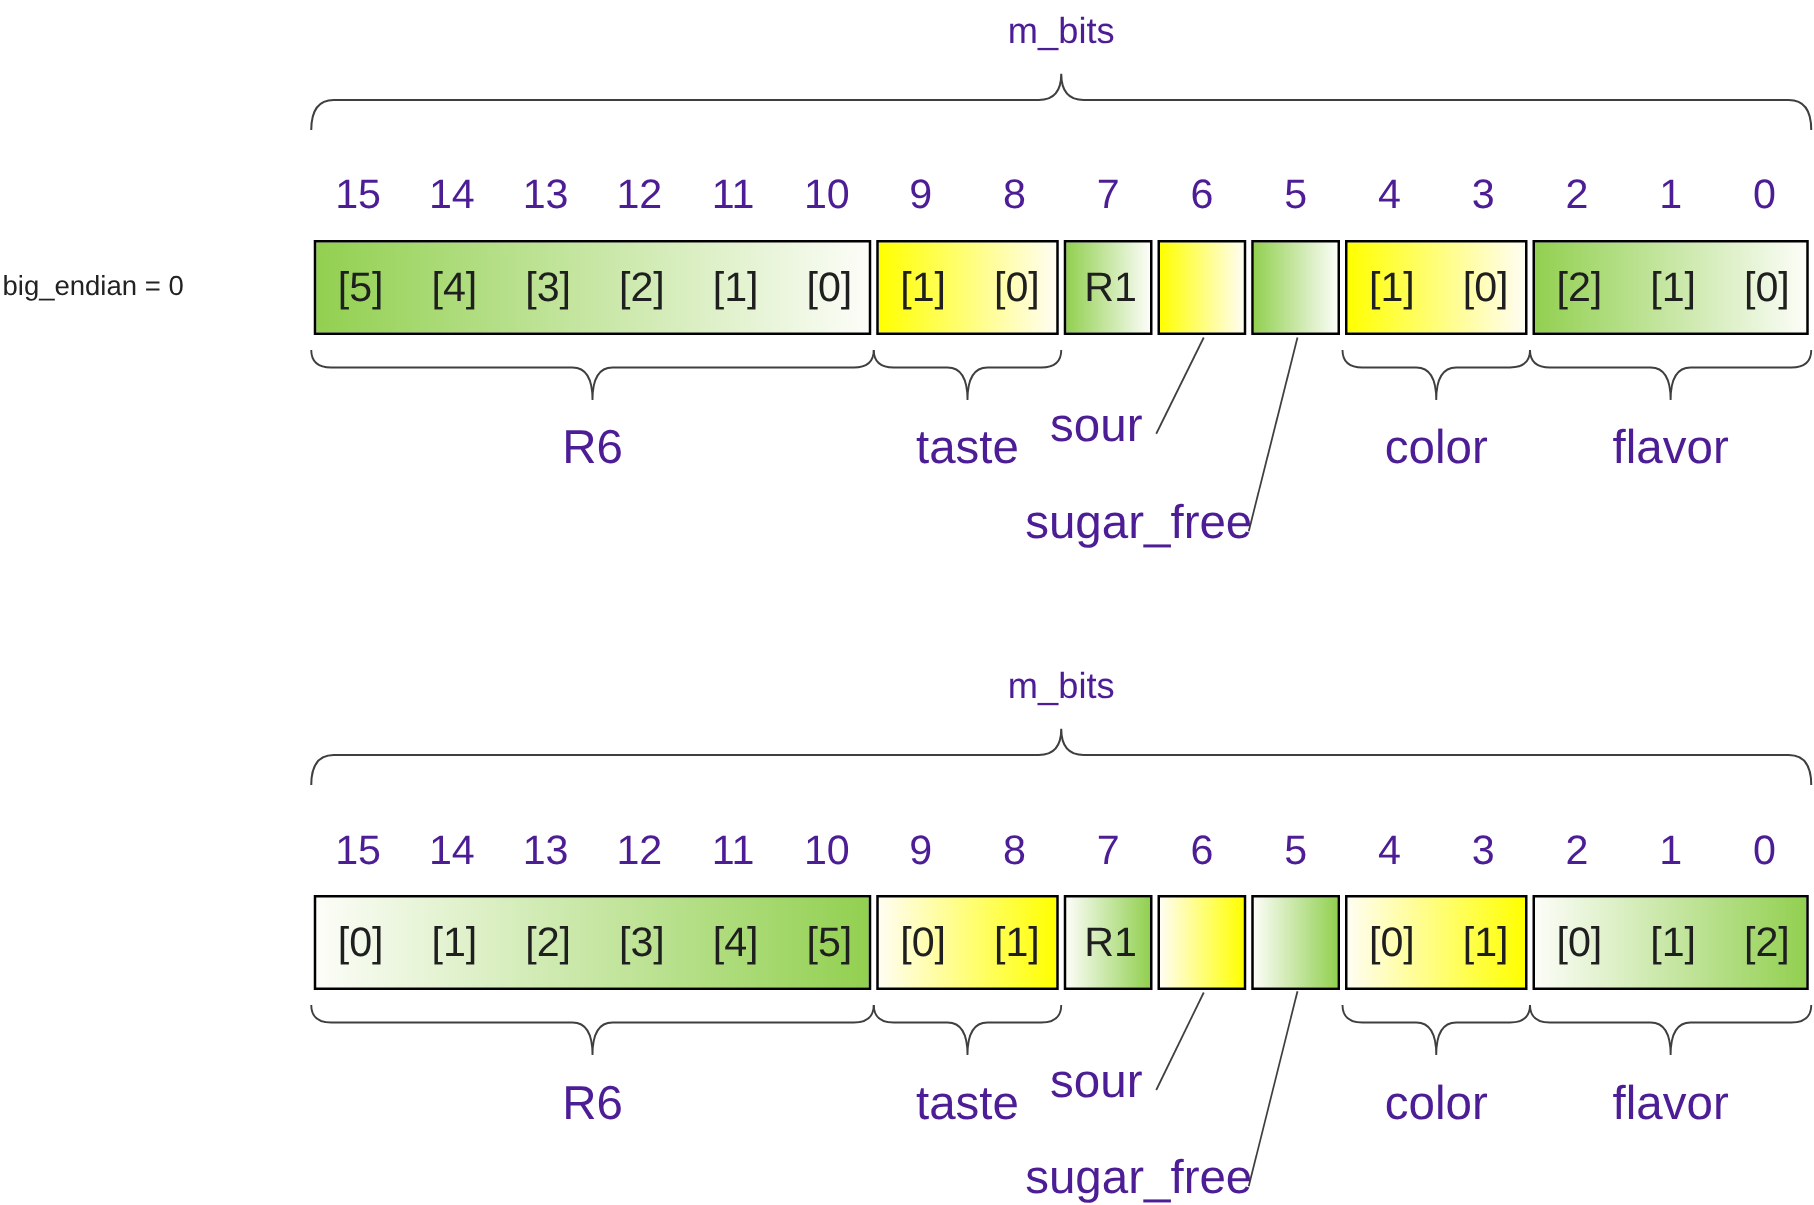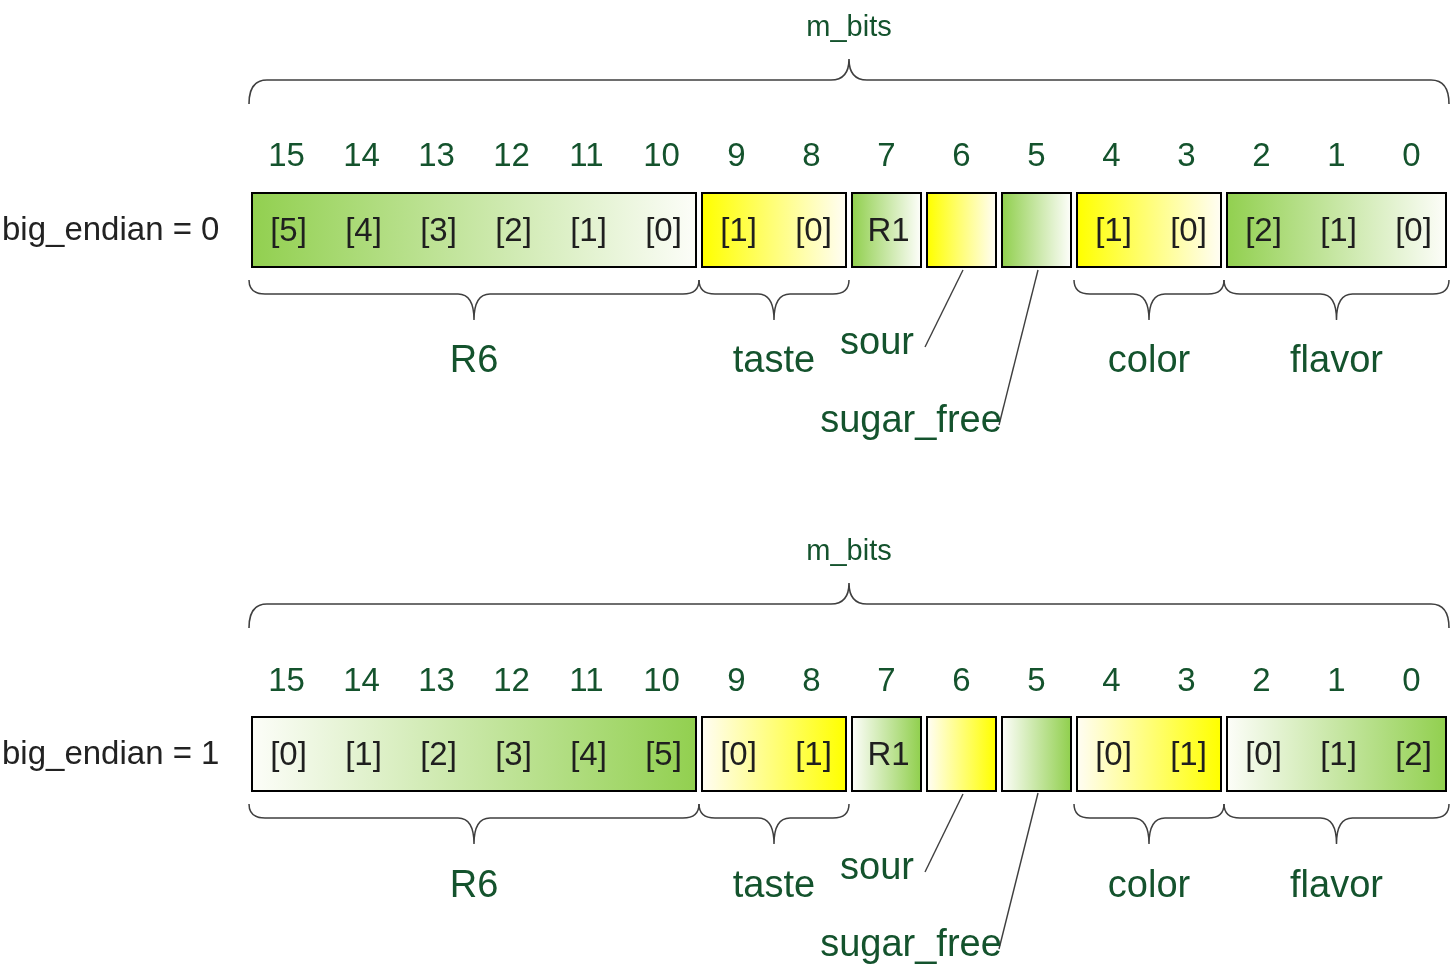--- a/index.html
+++ b/index.html
@@ -9,29 +9,29 @@
     background:#ffffff;
     font-family:"Liberation Sans","DejaVu Sans",sans-serif;
     color:#222222;
     overflow:hidden;
   }
   .abs{position:absolute;}
   .ctext{
     position:absolute;
     transform:translate(-50%,-50%);
     white-space:nowrap;
-    color:#14532d;
+    color:#4c1d95;
   }
   .mbits-label{font-size:29px;}
   .bitnum{font-size:33px;}
   .side-label{
     position:absolute;
     transform:translateY(-50%);
     white-space:nowrap;
-    font-size:33px;
+    font-size:22px;
     text-align:center;
   }
   .field-box{
     position:absolute;
     border:2px solid #000000;
     box-sizing:border-box;
   }
   .cell-label{
     position:absolute;
     top:50%;
@@ -132,21 +132,20 @@
       <div class="ctext bitnum" style="left: 736.5px; top: 680px;">9</div>
       <div class="ctext bitnum" style="left: 811.5px; top: 680px;">8</div>
       <div class="ctext bitnum" style="left: 886.5px; top: 680px;">7</div>
       <div class="ctext bitnum" style="left: 961.5px; top: 680px;">6</div>
       <div class="ctext bitnum" style="left: 1036.5px; top: 680px;">5</div>
       <div class="ctext bitnum" style="left: 1111.5px; top: 680px;">4</div>
       <div class="ctext bitnum" style="left: 1186.5px; top: 680px;">3</div>
       <div class="ctext bitnum" style="left: 1261.5px; top: 680px;">2</div>
       <div class="ctext bitnum" style="left: 1336.5px; top: 680px;">1</div>
       <div class="ctext bitnum" style="left: 1411.5px; top: 680px;">0</div>
-      <div class="side-label" style="left: 2px; top: 753px;">big_endian = 1</div>
       <div class="field-box" style="left: 251px; top: 716px; width: 446px; height: 76px; background: linear-gradient(to right, rgb(252, 253, 248), rgb(146, 208, 80));">
         <span class="cell-label" style="left: 35.5px;">[0]</span>
         <span class="cell-label" style="left: 110.5px;">[1]</span>
         <span class="cell-label" style="left: 185.5px;">[2]</span>
         <span class="cell-label" style="left: 260.5px;">[3]</span>
         <span class="cell-label" style="left: 335.5px;">[4]</span>
         <span class="cell-label" style="left: 410.5px;">[5]</span>
       </div>
       <div class="ctext field-label" style="left: 474px; top: 884px;">R6</div>
       <div class="field-box" style="left: 701px; top: 716px; width: 146px; height: 76px; background: linear-gradient(to right, rgb(255, 253, 242), rgb(255, 255, 0));">

